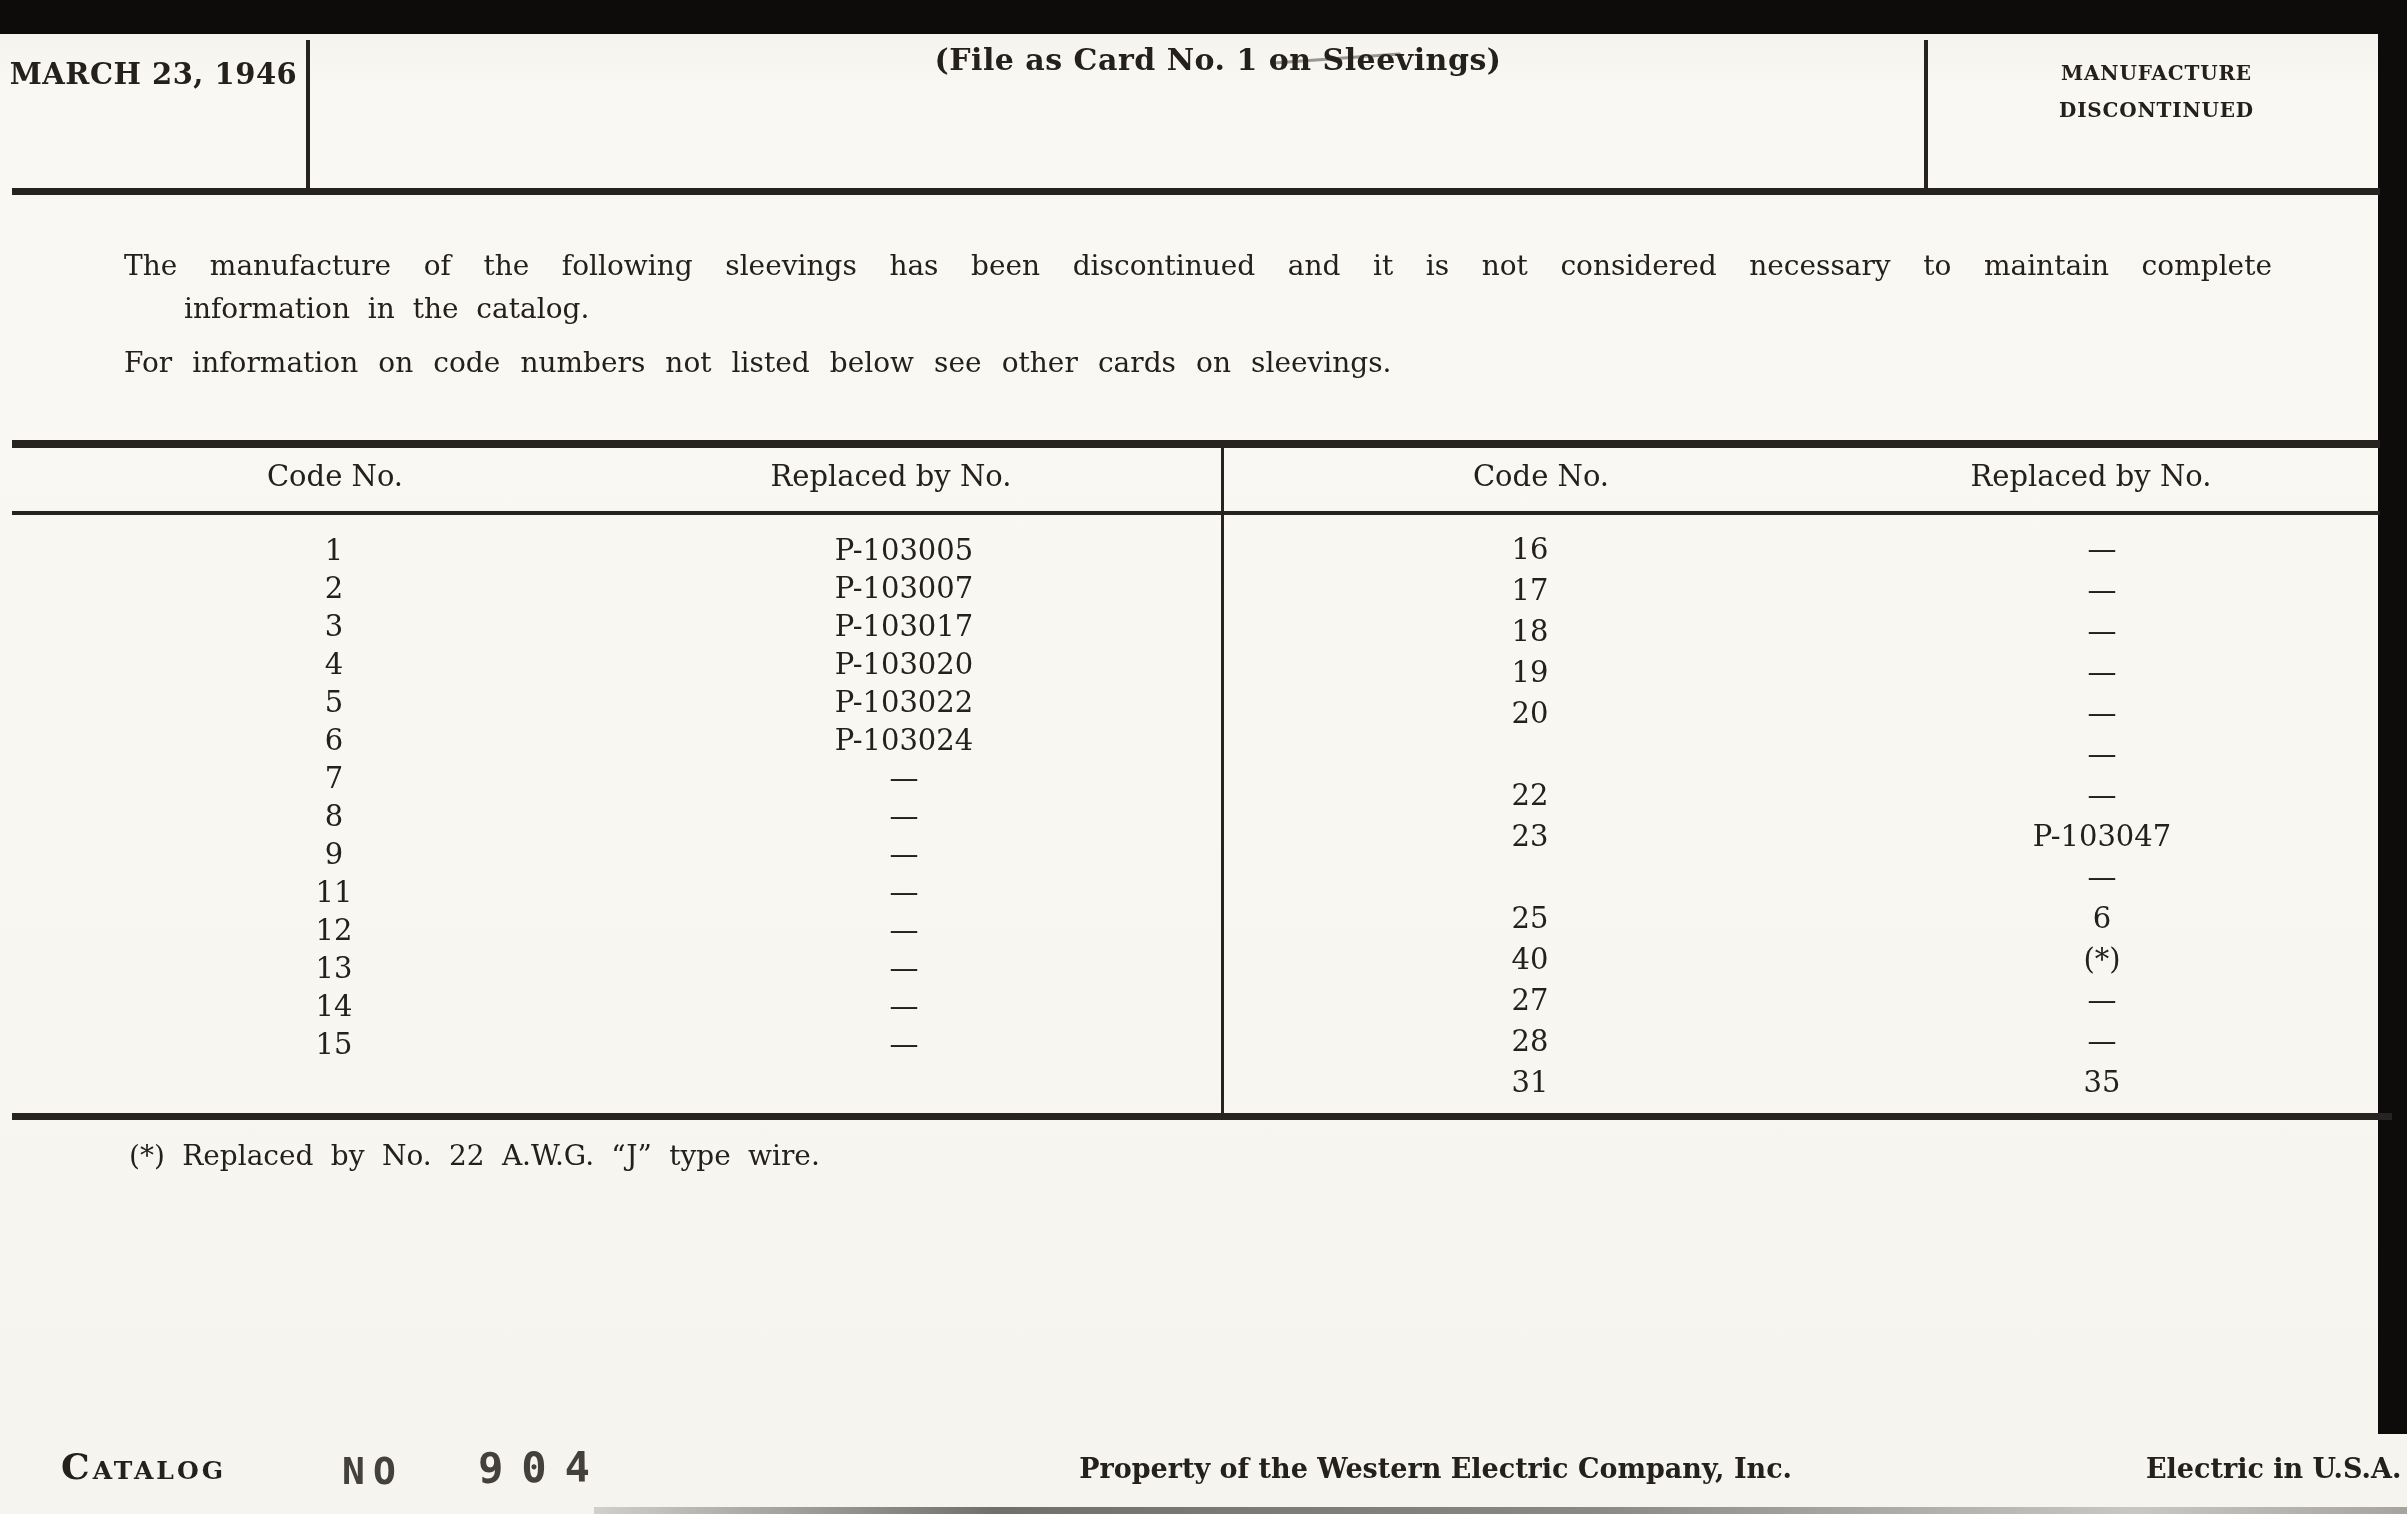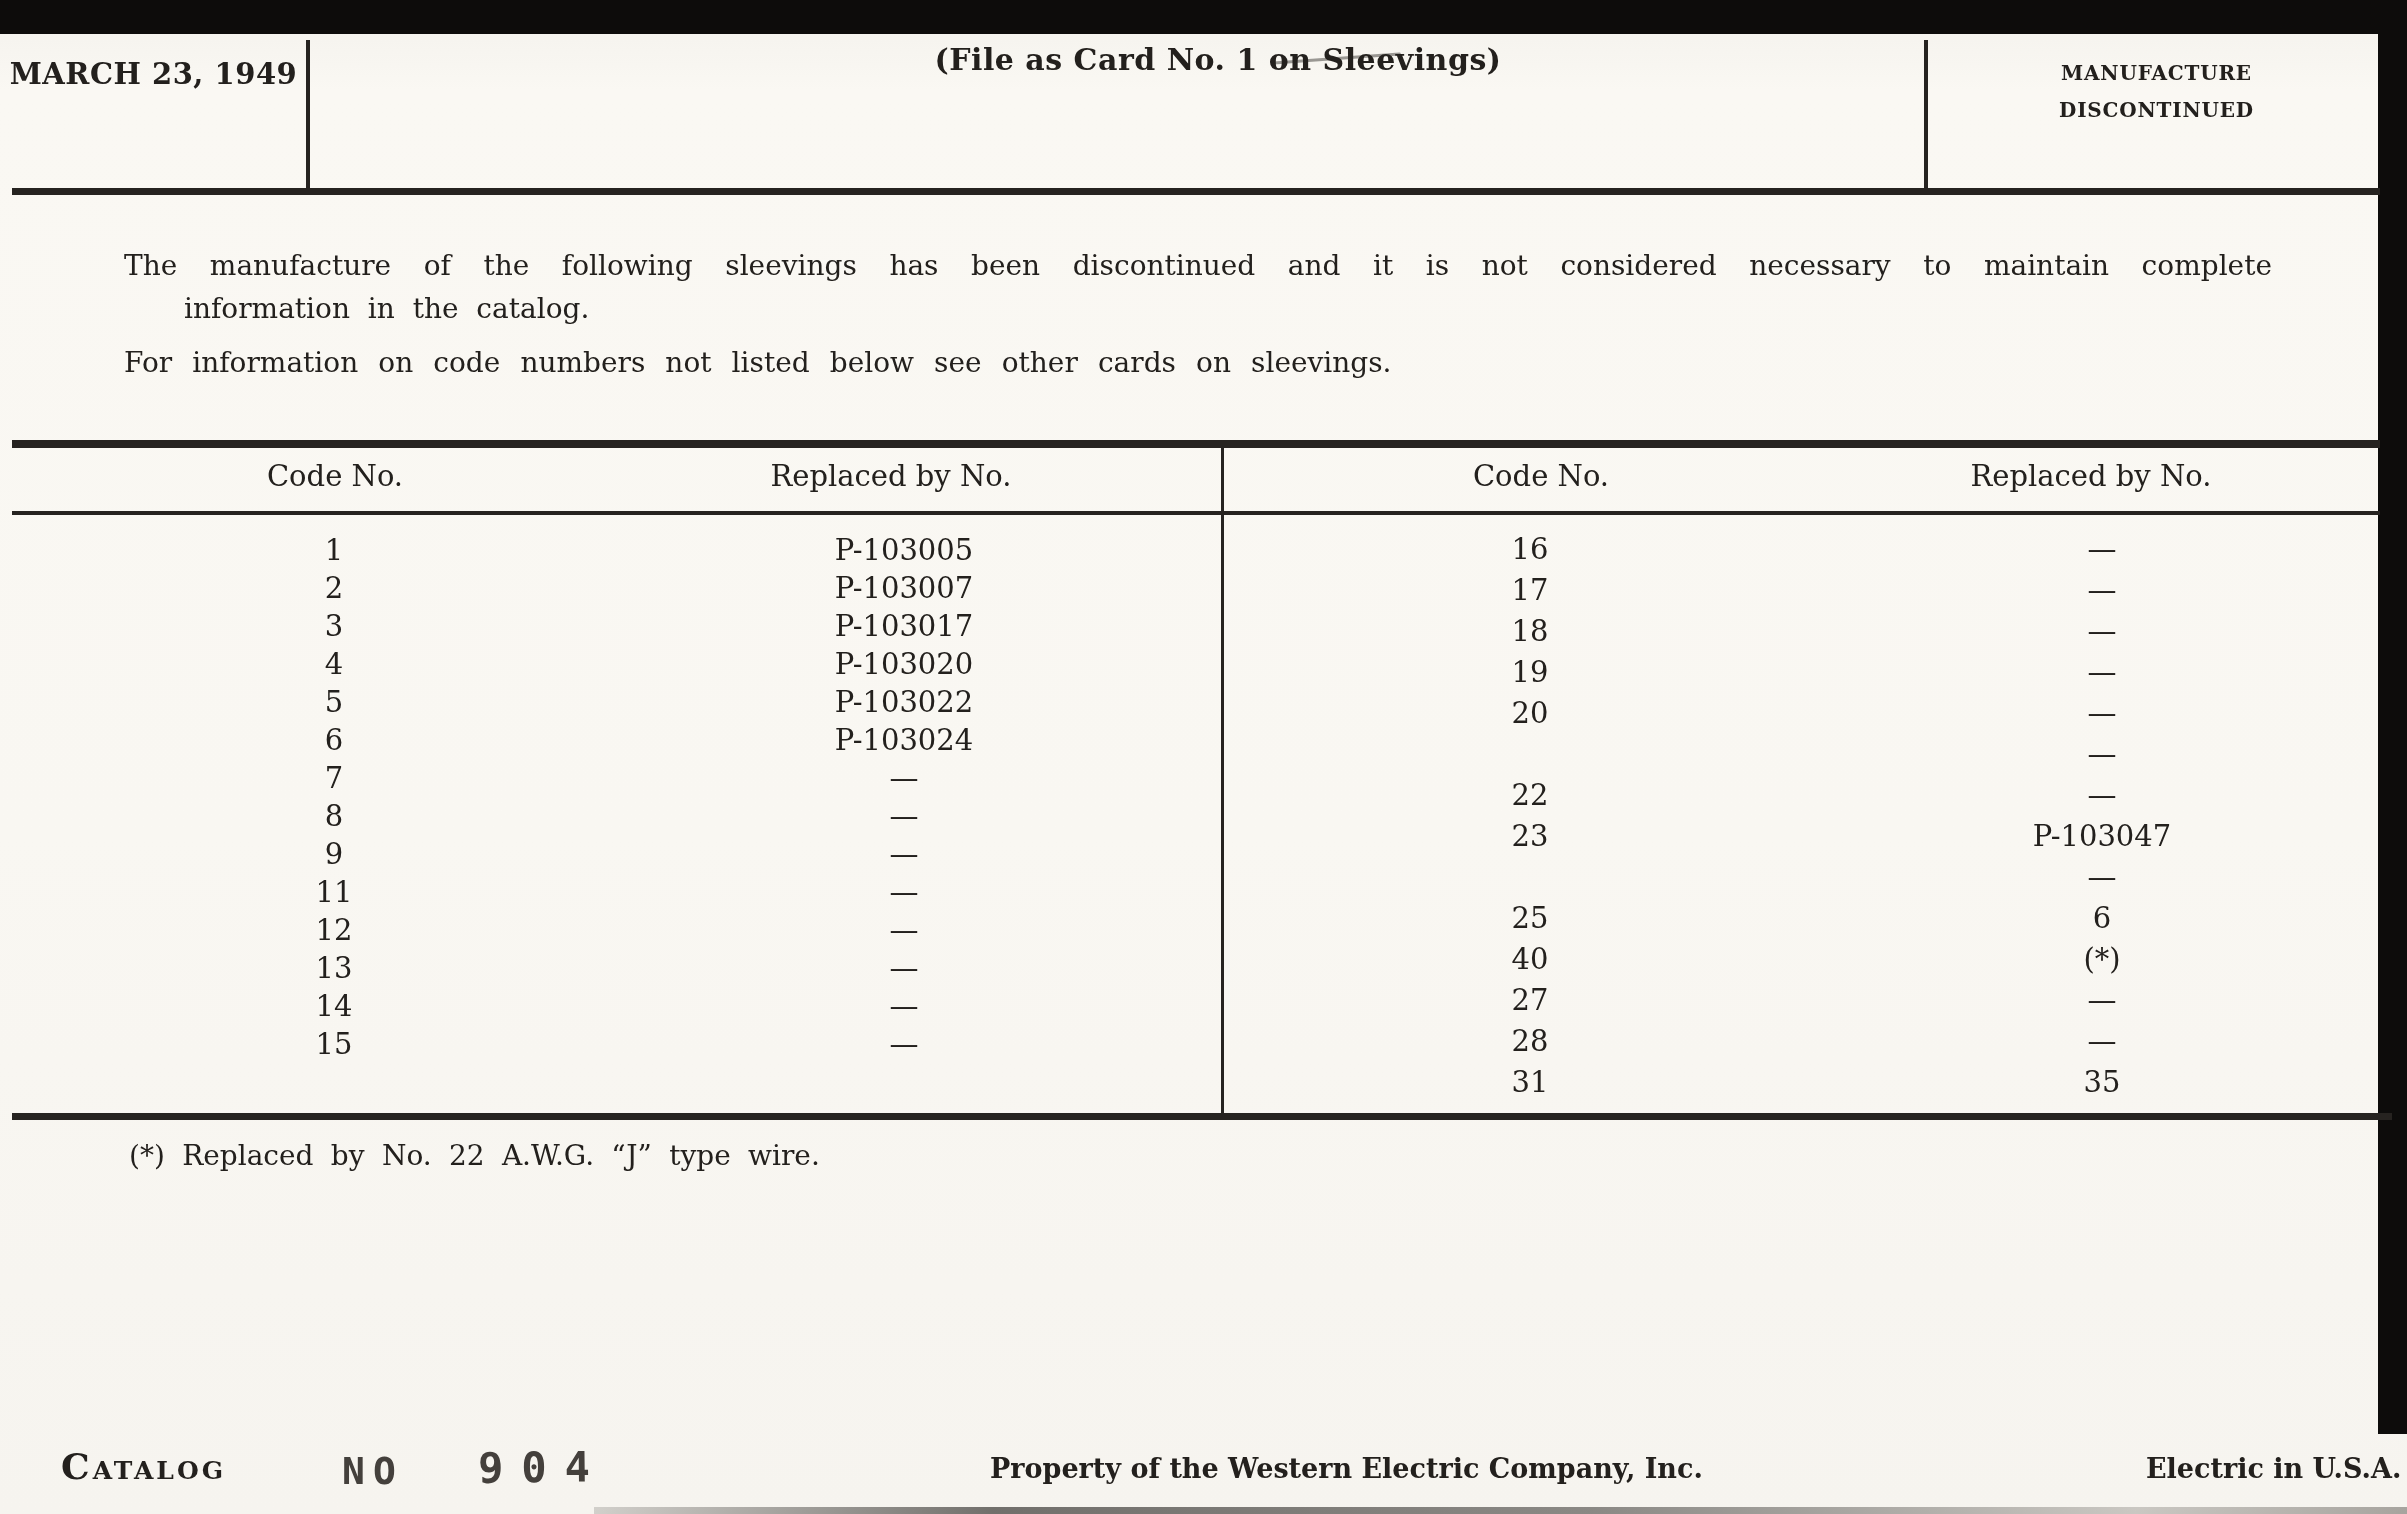--- a/index.html
+++ b/index.html
@@ -65,34 +65,34 @@
 
   .footnote{ position:absolute; left:129px; top:1139px; font-size:28px; word-spacing:.30em; }
 
   
   .catalog{ position:absolute; left:61px; top:1445px; font-size:36px; font-weight:bold;
             font-variant:small-caps; letter-spacing:3px; }
   .stamp{ font-family:"DejaVu Sans Mono","Liberation Mono",monospace; color:#44403c; font-weight:bold; }
   .stamp-no { position:absolute; left:342px; top:1449px; font-size:38px; letter-spacing:8px; }
   .stamp-num{ position:absolute; left:478px; top:1443px; font-size:42px; letter-spacing:18px;
               transform:rotate(-.6deg); }
-  .property{ position:absolute; left:990px; top:1453px; width:802px; text-align:left;
+  .property{ position:absolute; left:990px; top:1453px; width:802px; text-align:right;
              font-size:27px; font-weight:bold; }
   .printed { position:absolute; left:2146px; top:1453px; font-size:27px; font-weight:bold; }
 </style>
 </head>
 <body>
 
 <div class="page">
 
   <div class="top-bar"></div>
   <div class="right-bar"></div>
   <div class="artifact"></div>
 
-  <div class="date">MARCH 23, 1949</div>
+  <div class="date">MARCH 23, 1946</div>
   <div class="vl vl1"></div>
   <div class="title-wrap">
     <div class="subtitle">(File as Card No. 1 on Sleevings)</div>
   </div>
   <div class="vl vl2"></div>
   <div class="status">
     <div>MANUFACTURE</div>
     <div>DISCONTINUED</div>
   </div>
   <div class="hr hr1"></div>

